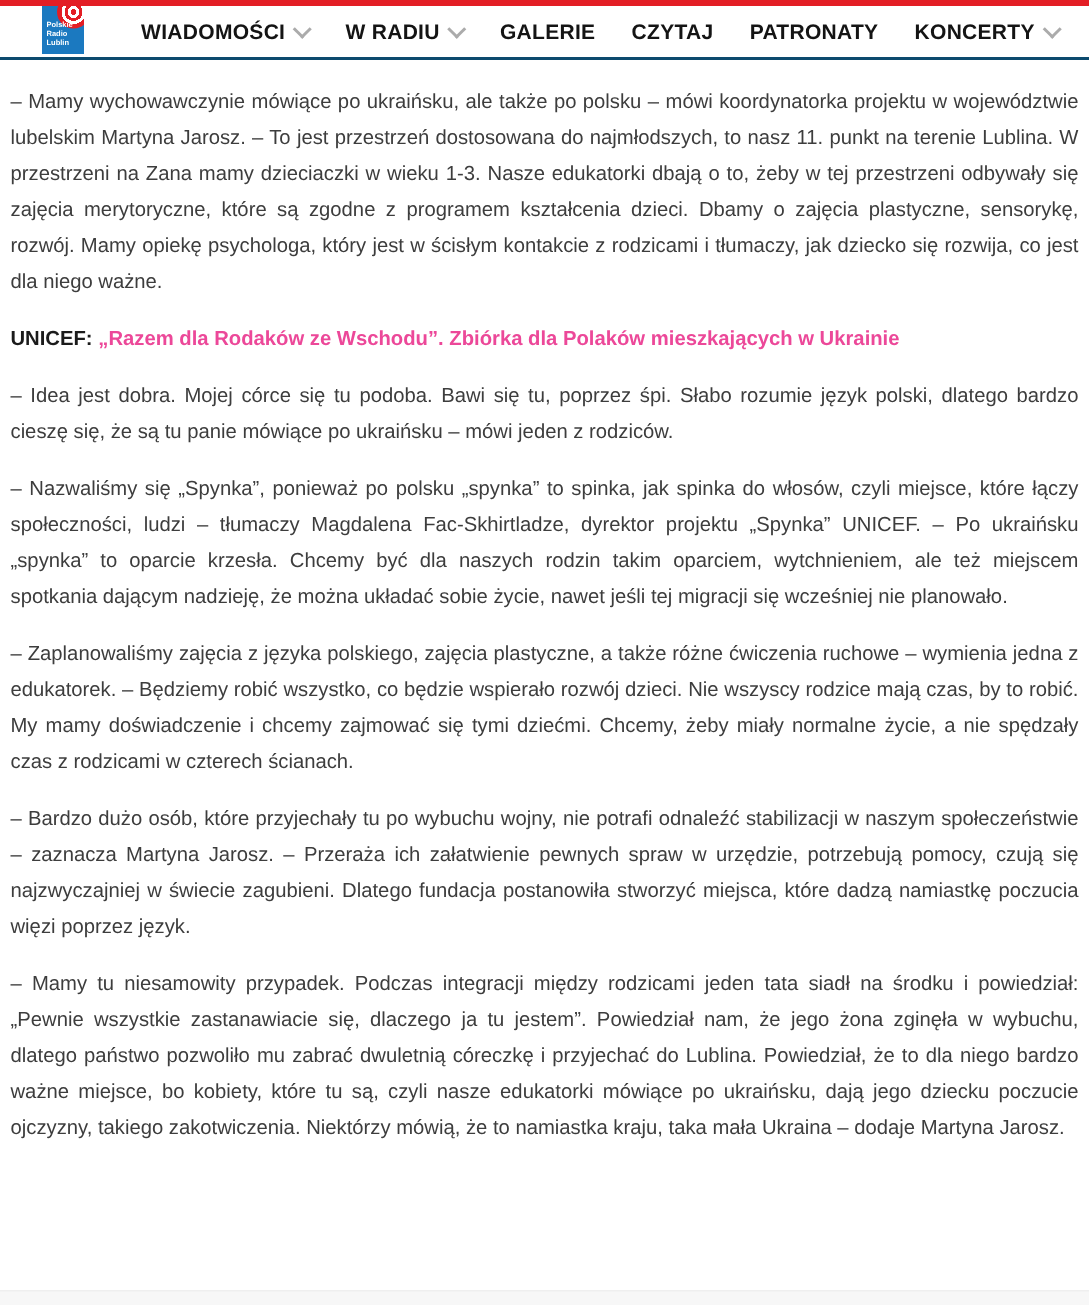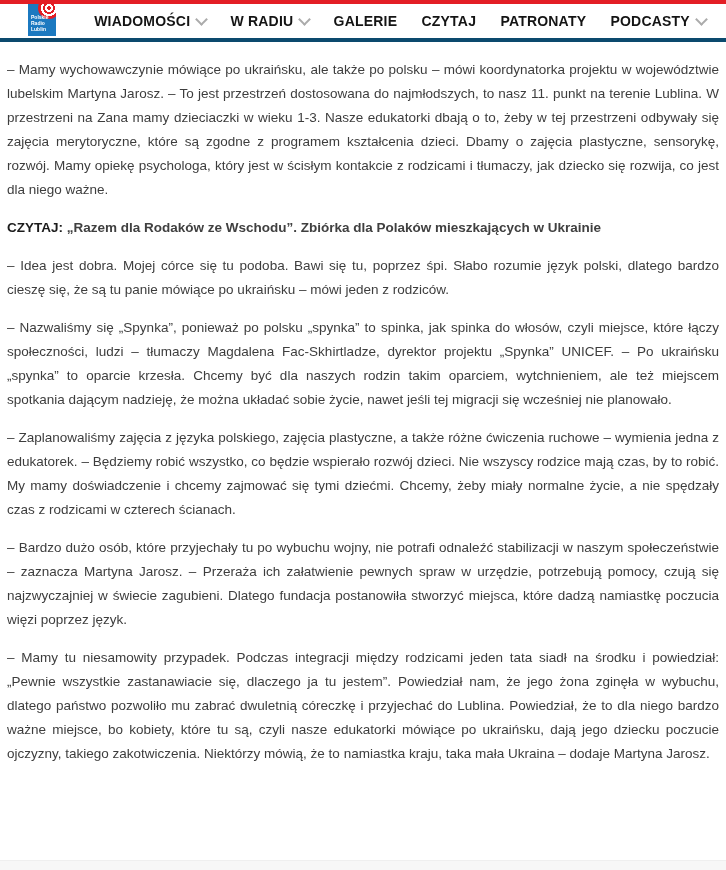--- a/index.html
+++ b/index.html
@@ -7,21 +7,21 @@
     width:726px;height:870px;overflow:hidden;
     background:#ffffff;
     font-family:"Liberation Sans","DejaVu Sans",sans-serif;
     -webkit-font-smoothing:antialiased;
   }
   
   .topbar{height:4px;background:#e31e25;position:relative;z-index:3;}
   
   .nav{
     height:34px;display:flex;align-items:center;
-    background:#fff;border-bottom:4px solid #0c4a6e;
+    background:#fff;border-bottom:2px solid #0c4a6e;
     padding-left:28px;position:relative;
   }
   .logo{
     position:relative;width:28px;height:33px;background:#1b79c0;
     overflow:hidden;margin-top:-3px;flex:0 0 auto;cursor:pointer;
   }
   .logo-rings{
     position:absolute;top:-6px;right:-4px;width:22px;height:22px;border-radius:50%;
     background:repeating-radial-gradient(circle at center,#e31e25 0 2px,#ffffff 2px 4px,#e31e25 4px 6px,#ffffff 6px 8px,#e31e25 8px 11px);
   }
@@ -53,21 +53,21 @@
   .heading{
     margin:9px 0 14px 0;
     font-size:14px;line-height:22px;font-weight:700;color:#1f1f1f;
     text-align:left;
   }
   .read-line{
     margin:6px 0 16px 0;
     font-size:13.5px;line-height:24px;font-weight:700;text-align:left;
   }
   .read-label{color:#1b1b1b;}
-  .read-link{color:#404040;text-decoration:none;cursor:pointer;}
+  .read-link{color:#ec4899;text-decoration:none;cursor:pointer;}
   .footer-band{
     position:absolute;left:0;bottom:0;width:726px;height:9px;
     background:#f7f7f7;border-top:1px solid #efefef;
   }
   .page{position:relative;width:726px;height:870px;}
 </style>
 </head>
 <body>
 
 <div class="page">
@@ -95,33 +95,33 @@
       <div class="nav-item">
         <span>GALERIE</span>
       </div>
       <div class="nav-item">
         <span>CZYTAJ</span>
       </div>
       <div class="nav-item">
         <span>PATRONATY</span>
       </div>
       <div class="nav-item">
-        <span>PODCASTY</span>
+        <span>KONCERTY</span>
         <span class="chev"></span>
       </div>
     </div>
   </nav>
 
   <article class="article">
 
 
     <p>– Mamy wychowawczynie mówiące po ukraińsku, ale także po polsku – mówi koordynatorka projektu w województwie lubelskim Martyna Jarosz. – To jest przestrzeń dostosowana do najmłodszych, to nasz 11. punkt na terenie Lublina. W przestrzeni na Zana mamy dzieciaczki w wieku 1-3. Nasze edukatorki dbają o to, żeby w tej przestrzeni odbywały się zajęcia merytoryczne, które są zgodne z programem kształcenia dzieci. Dbamy o zajęcia plastyczne, sensorykę, rozwój. Mamy opiekę psychologa, który jest w ścisłym kontakcie z rodzicami i tłumaczy, jak dziecko się rozwija, co jest dla niego ważne.</p>
 
     <p class="read-line">
-      <span class="read-label">CZYTAJ:</span>
+      <span class="read-label">UNICEF:</span>
       <span> </span>
       <a class="read-link">„Razem dla Rodaków ze Wschodu”. Zbiórka dla Polaków mieszkających w Ukrainie</a>
     </p>
 
     <p>– Idea jest dobra. Mojej córce się tu podoba. Bawi się tu, poprzez śpi. Słabo rozumie język polski, dlatego bardzo cieszę się, że są tu panie mówiące po ukraińsku – mówi jeden z rodziców.</p>
 
 
     <p>– Nazwaliśmy się „Spynka”, ponieważ po polsku „spynka” to spinka, jak spinka do włosów, czyli miejsce, które łączy społeczności, ludzi – tłumaczy Magdalena Fac-Skhirtladze, dyrektor projektu „Spynka” UNICEF. – Po ukraińsku „spynka” to oparcie krzesła. Chcemy być dla naszych rodzin takim oparciem, wytchnieniem, ale też miejscem spotkania dającym nadzieję, że można układać sobie życie, nawet jeśli tej migracji się wcześniej nie planowało.</p>
 
     <p>– Zaplanowaliśmy zajęcia z języka polskiego, zajęcia plastyczne, a także różne ćwiczenia ruchowe – wymienia jedna z edukatorek. – Będziemy robić wszystko, co będzie wspierało rozwój dzieci. Nie wszyscy rodzice mają czas, by to robić. My mamy doświadczenie i chcemy zajmować się tymi dziećmi. Chcemy, żeby miały normalne życie, a nie spędzały czas z rodzicami w czterech ścianach.</p>

